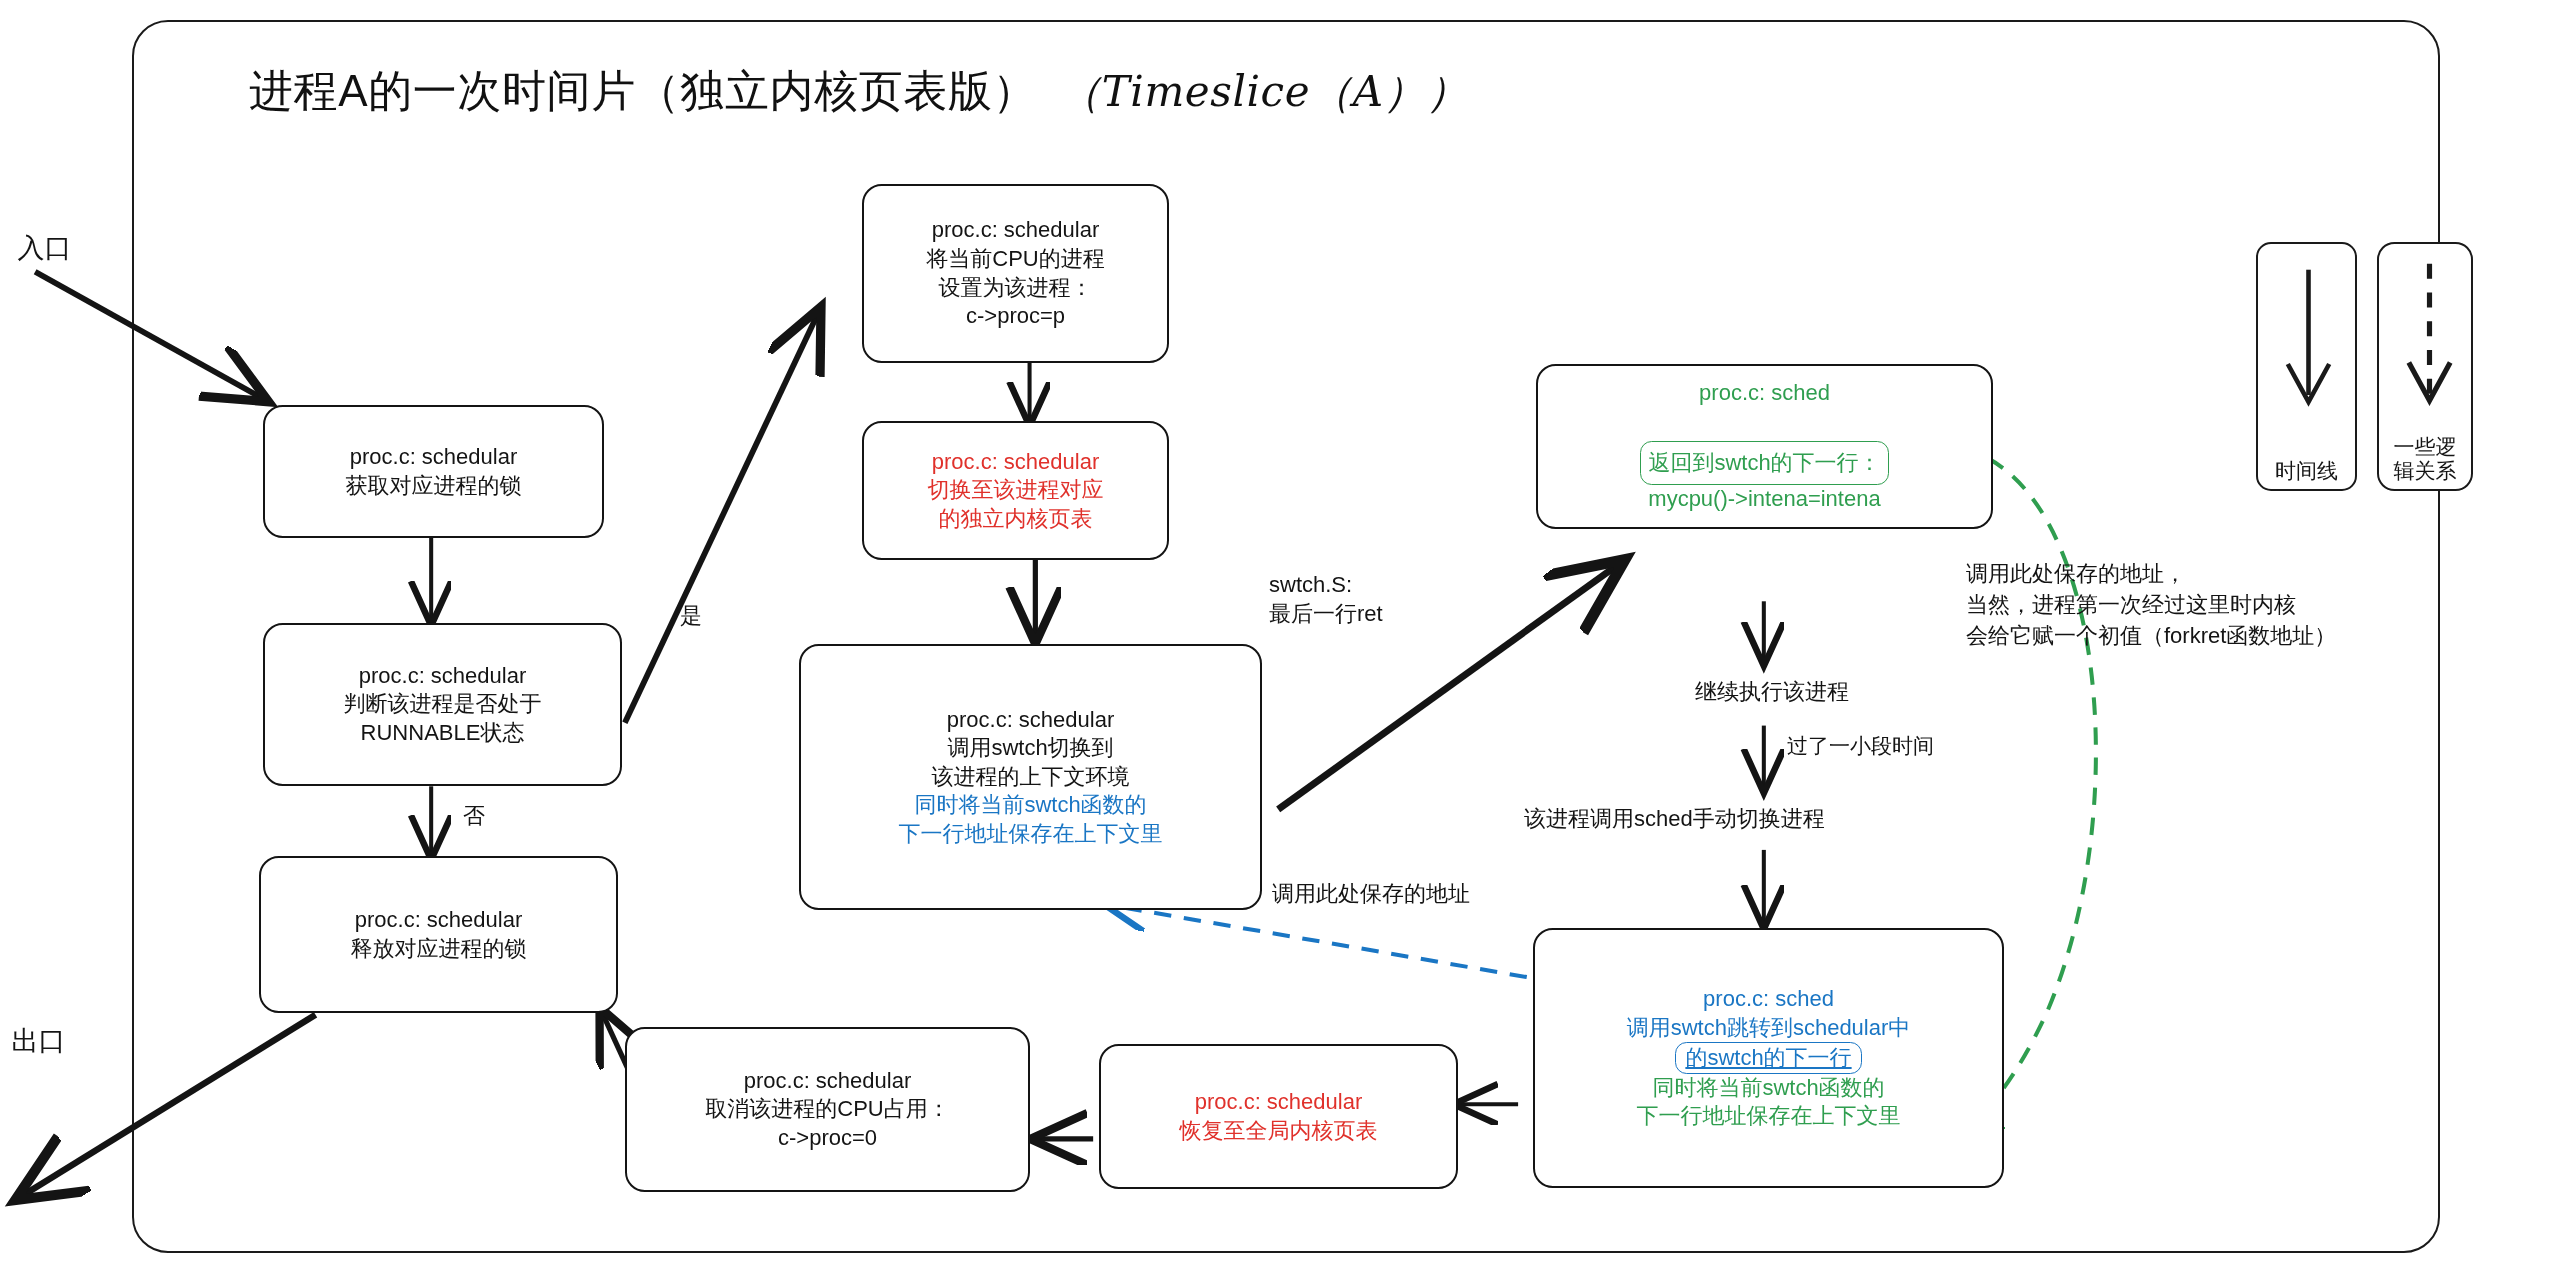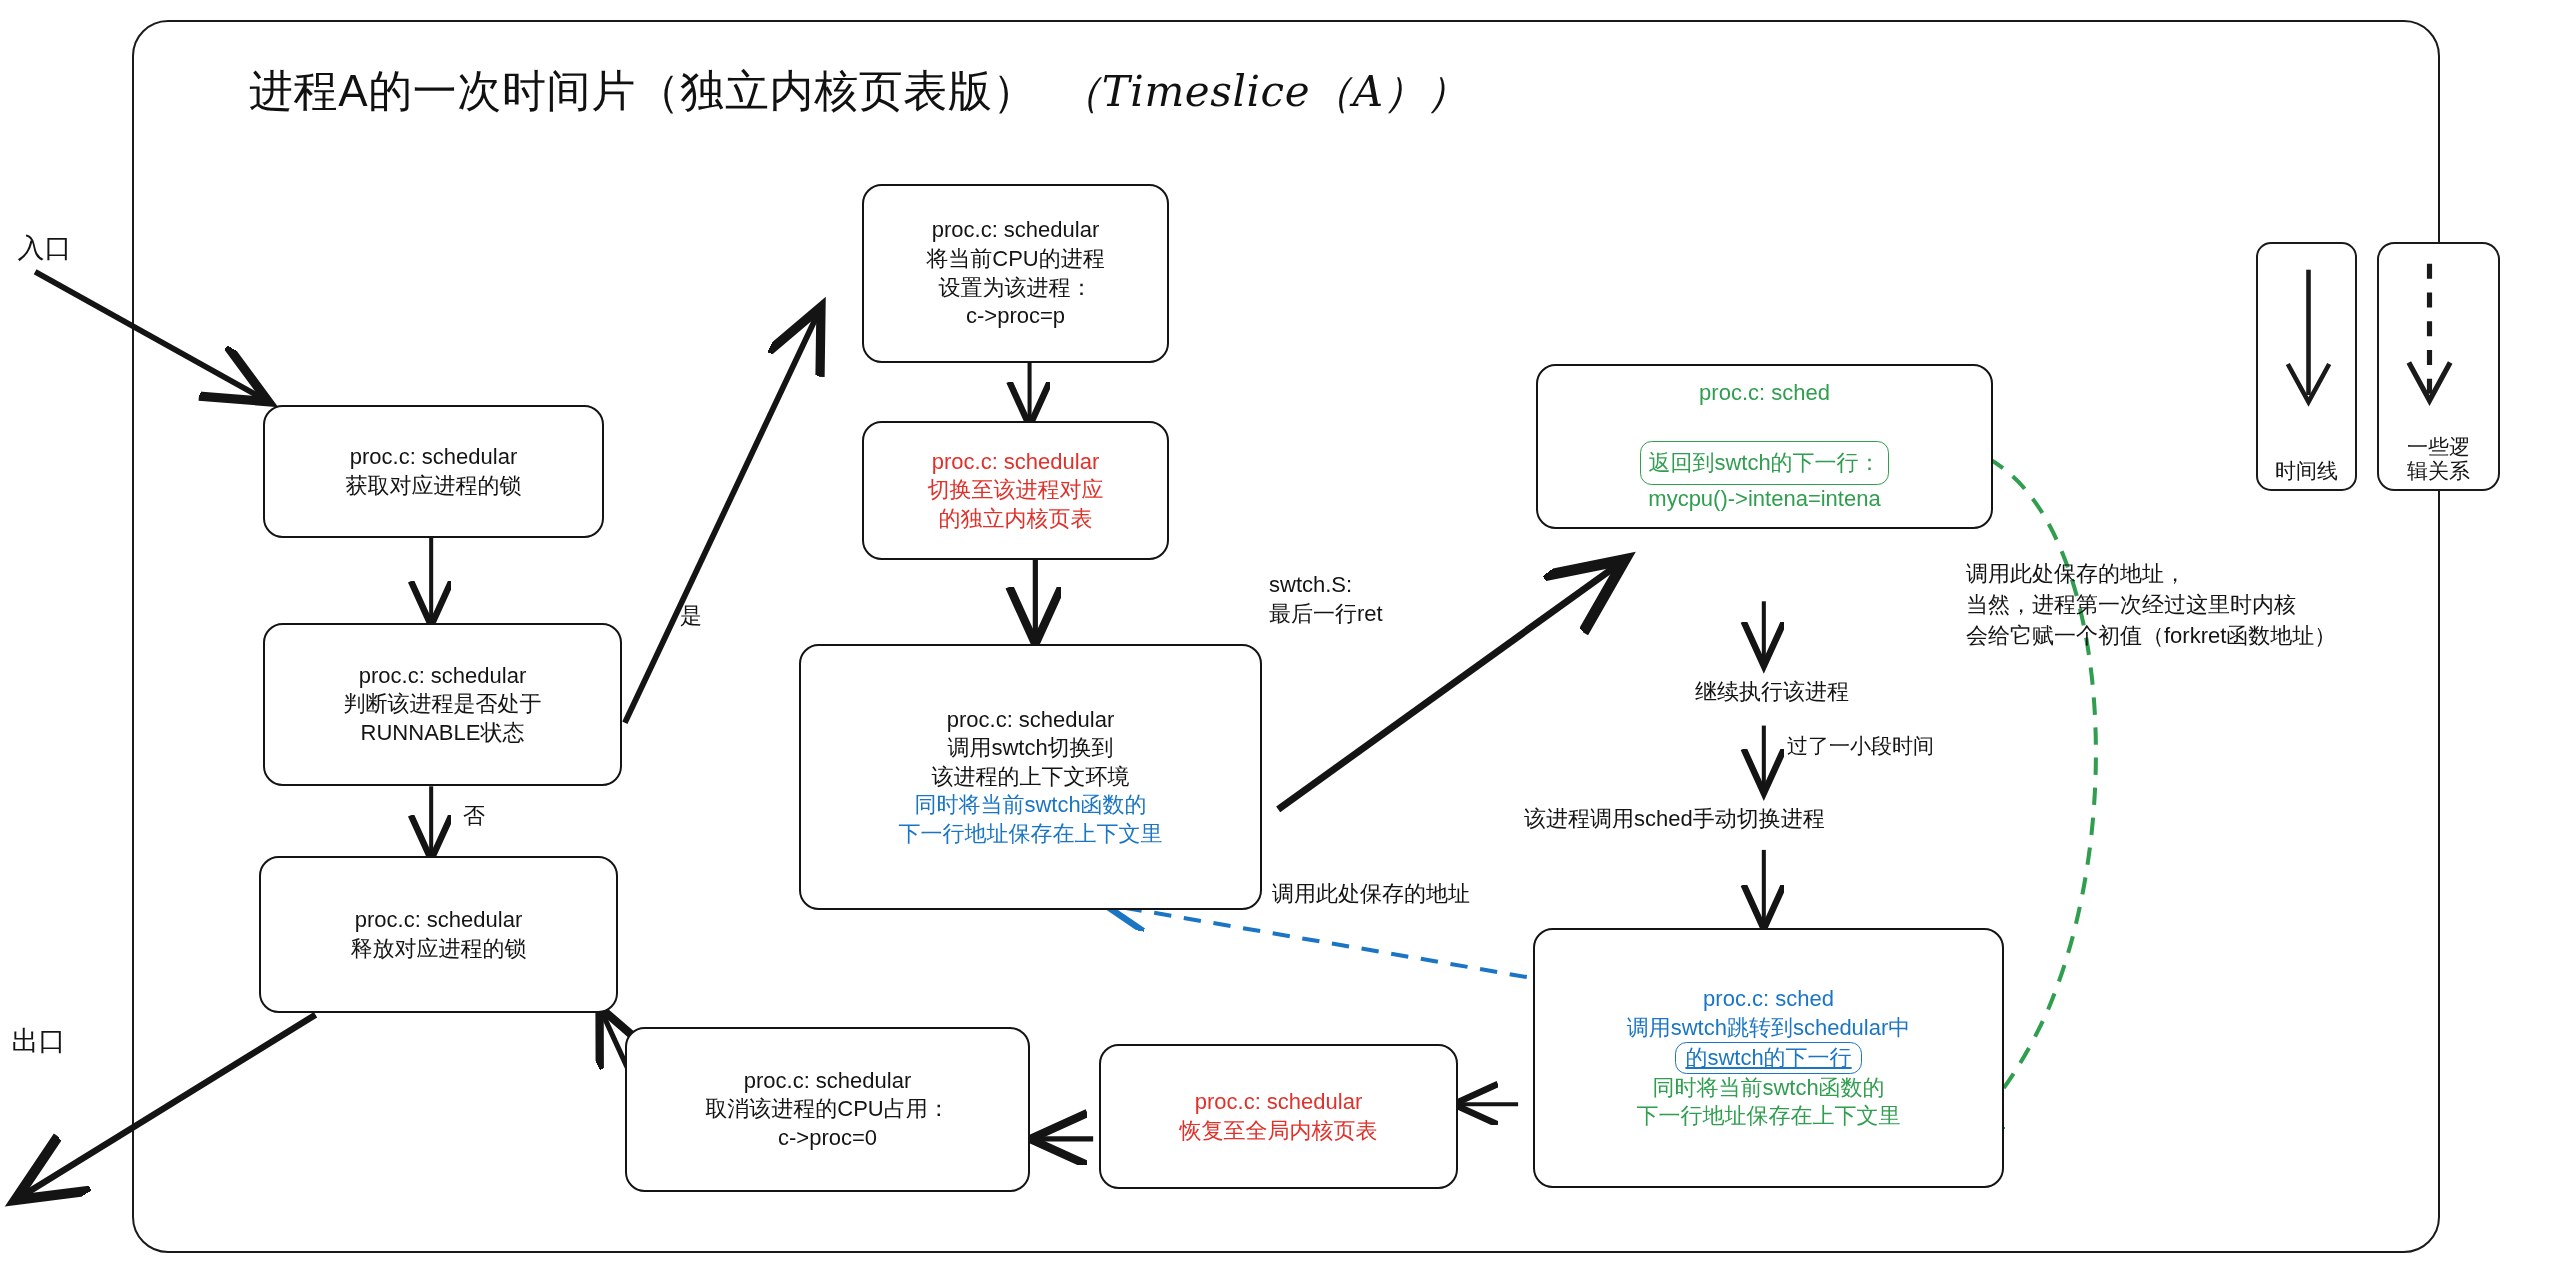--- a/index.html
+++ b/index.html
@@ -248,21 +248,21 @@
   </div>
 
   <div class="legend-box" style="left:2256px;top:242px;width:101px;height:249px;border-radius:15px;">
     <svg width="69" height="150" style="position:absolute;left:15.6px;top:22px;" viewBox="0 0 120 260">
       <path d="M60,6 L60,224" stroke="#1a1a1a" stroke-width="8" fill="none"></path>
       <path d="M24,170 L60,236 L96,170" stroke="#1a1a1a" stroke-width="8" fill="none"></path>
     </svg>
     <div>时间线</div>
   </div>
 
-  <div class="legend-box" style="left:2377px;top:242px;width:123px;height:249px;">
+  <div class="legend-box" style="left:2377px;top:242px;width:96px;height:249px;">
     <svg width="69" height="150" style="position:absolute;left:15.6px;top:16px;" viewBox="0 0 120 260">
       <path d="M60,6 L60,236" stroke="#1a1a1a" stroke-width="9" fill="none" stroke-dasharray="26 24"></path>
       <path d="M24,178 L60,244 L96,178" stroke="#1a1a1a" stroke-width="9" fill="none"></path>
     </svg>
     <div>一些逻</div>
     <div>辑关系</div>
   </div>
 
 </div>
 

